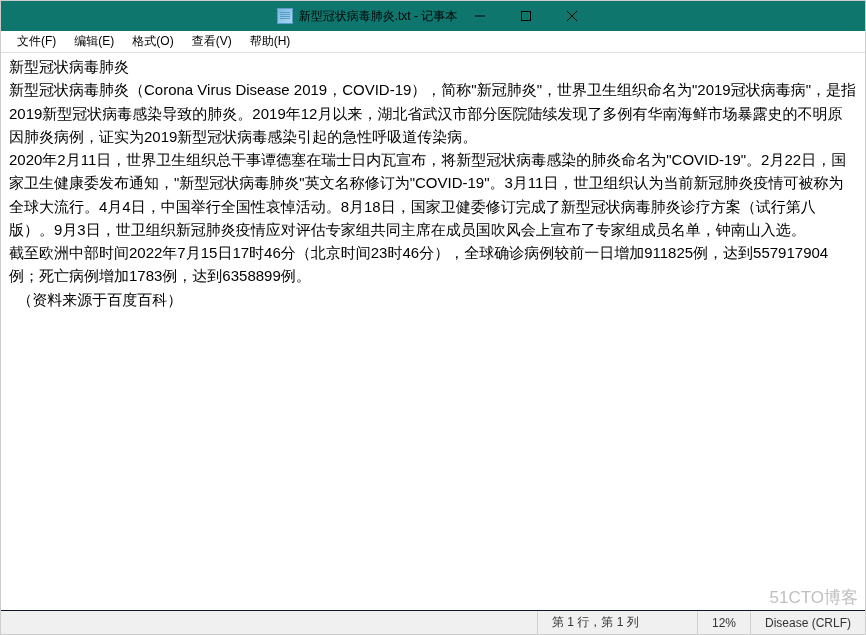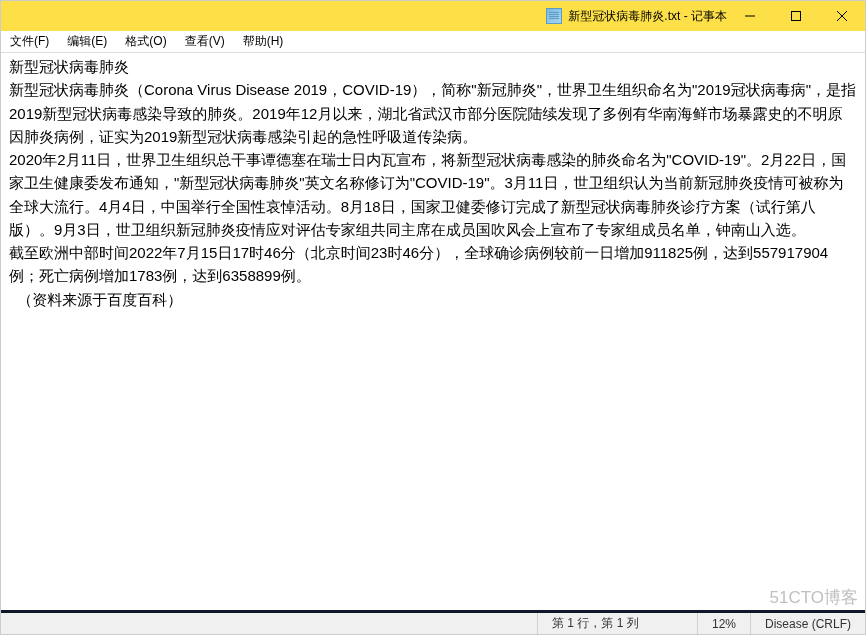--- a/index.html
+++ b/index.html
@@ -8,24 +8,24 @@
       background: #fff;
       width: 866px;
       height: 635px;
       overflow: hidden;
       display: flex;
       flex-direction: column;
       border: 1px solid #ccc;
     }
     .titlebar {
       height: 30px;
-      background: #fde047;
+      background: #0f766e;
       display: flex;
       align-items: center;
-      justify-content: flex-end;
+      justify-content: center;
       padding-left: 6px;
       border-bottom: none;
     }
     .titlebar-left {
       display: flex;
       align-items: center;
       gap: 6px;
     }
     .app-icon {
       width: 16px;
@@ -59,21 +59,21 @@
       align-items: center;
       justify-content: center;
       cursor: pointer;
       font-size: 12px;
       color: #000;
     }
     .menubar {
       height: 22px;
       display: flex;
       align-items: center;
-      padding-left: 1px;
+      padding-left: 8px;
       gap: 2px;
       font-size: 12px;
       border-bottom: 1px solid #ddd;
     }
     .menu-item {
       padding: 2px 8px;
       cursor: pointer;
     }
     .content {
       flex: 1;
@@ -82,21 +82,21 @@
       line-height: 1.55;
       overflow-y: auto;
       white-space: pre-wrap;
       word-break: break-all;
       font-family: "Microsoft YaHei", sans-serif;
       color: #000;
     }
     .statusbar {
       height: 24px;
       background: #f0f0f0;
-      border-top: 3px solid #0f172a;
+      border-top: 1px solid #0f172a;
       display: flex;
       align-items: center;
       font-size: 12px;
       color: #333;
     }
     .status-spacer { flex: 1; }
     .status-cell {
       padding: 0 14px;
       border-left: 1px solid #d0d0d0;
       height: 100%;

